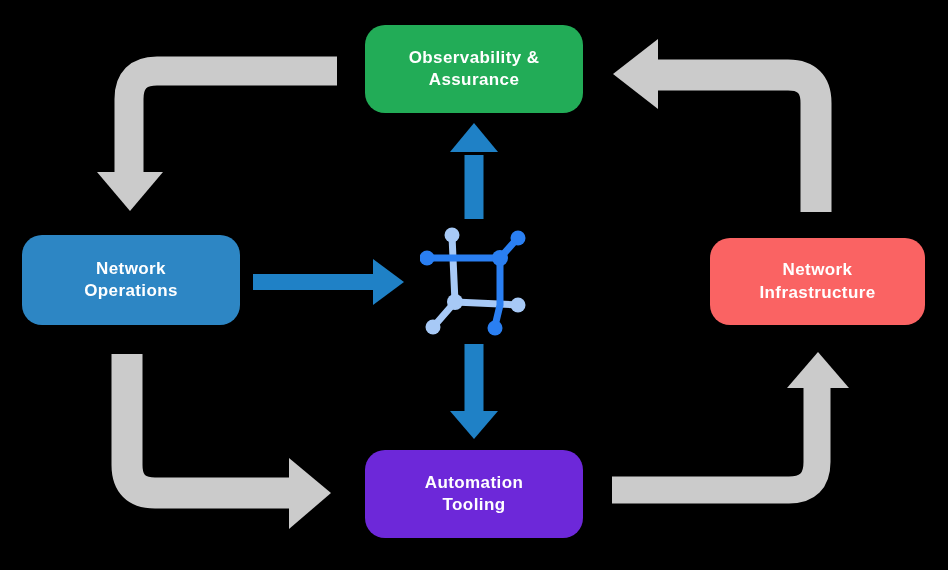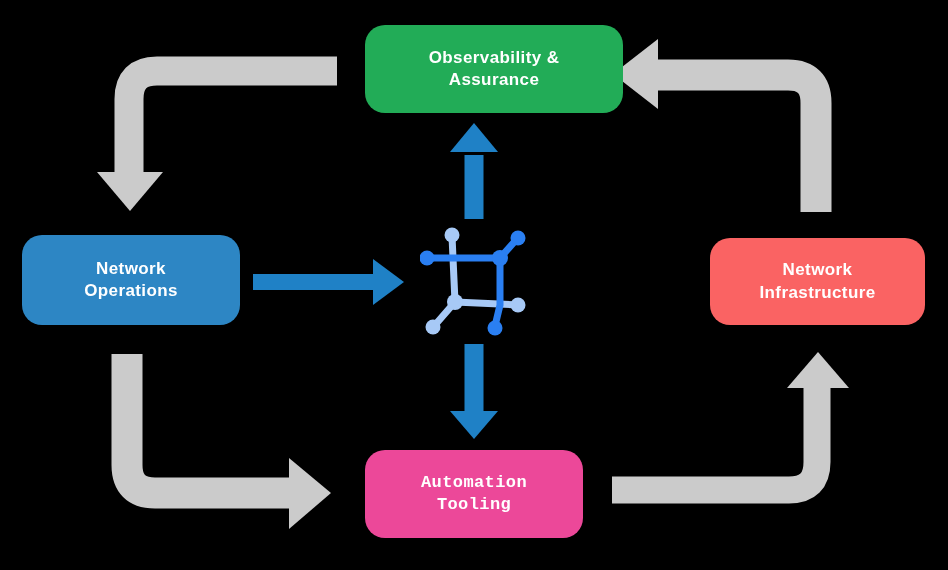--- a/index.html
+++ b/index.html
@@ -30,21 +30,21 @@
     text-align: center;
   }
   .node-label {
     color: #ffffff;
     font-size: 17px;
     font-weight: 600;
     letter-spacing: 0.4px;
     line-height: 1.32;
     white-space: pre-line;
   }
-  .node-observability { left: 365px; top: 25px;  width: 258px; height: 88px; }
+  .node-observability { left: 365px; top: 25px;  width: 218px; height: 88px; }
   .node-operations    { left: 22px;  top: 235px; width: 218px; height: 90px; }
   .node-infrastructure{ left: 710px; top: 238px; width: 215px; height: 87px; }
   .node-automation    { left: 365px; top: 450px; width: 218px; height: 88px; }
 </style>
 </head>
 <body>
 
 <div class="canvas">
 
   <svg class="arrow-layer" width="948" height="570" viewBox="0 0 948 570">
@@ -118,18 +118,18 @@
   <div class="node node-operations" style="background-color: rgb(45, 134, 196);">
     <span class="node-label">Network
 Operations</span>
   </div>
 
   <div class="node node-infrastructure" style="background-color: rgb(250, 99, 99);">
     <span class="node-label">Network
 Infrastructure</span>
   </div>
 
-  <div class="node node-automation" style="background-color: #ec4899; font-family: Liberation Mono, monospace;">
+  <div class="node node-automation" style="background-color: #6d28d9;">
     <span class="node-label">Automation
 Tooling</span>
   </div>
 
 </div>
 
 </body></html>

